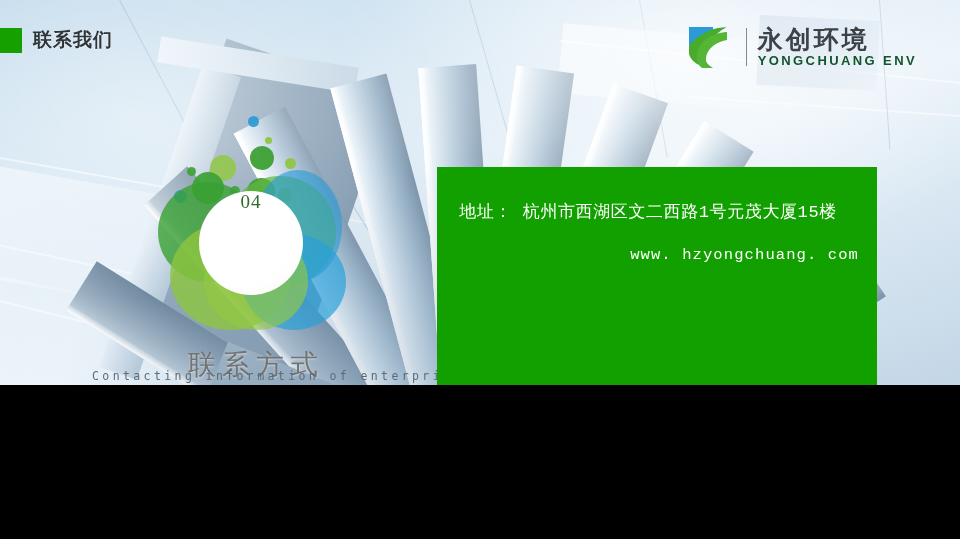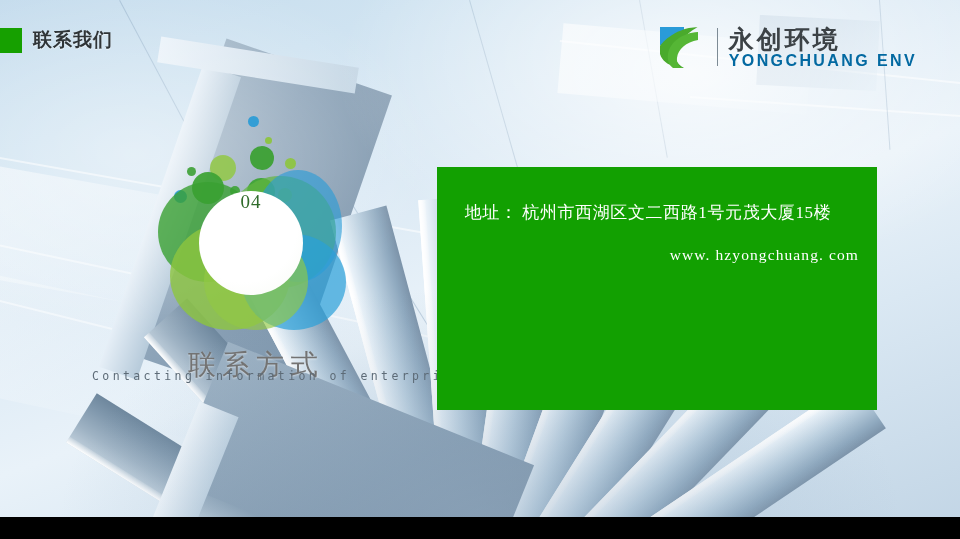--- a/index.html
+++ b/index.html
@@ -1,20 +1,20 @@
 <!DOCTYPE html>
 <html><head>
 <meta charset="utf-8">
 <style>
   html,body{margin:0;padding:0;background:#000;}
   body{font-family:"Liberation Sans",sans-serif;}
 
   #slide{
     position:relative;
-    width:960px;height:517px;
+    width:960px;height:385px;
     overflow:hidden;
     background:#cfe0ef;
   }
 
   
   .bg-base{
     position:absolute;inset:0;
     background:
       linear-gradient(160deg,#c5dced 0%,#cfe3f1 18%,#dceaf5 38%,#e9f2f9 55%,#dae8f3 72%,#c3d6e6 100%);
   }
@@ -72,21 +72,21 @@
   .logo-mark{width:56px;height:46px;margin-right:5px;}
   .logo-div{
     width:1px;height:38px;background:#7d8b95;margin:0 11px 0 2px;
   }
   .logo-text{display:flex;flex-direction:column;justify-content:center;}
   .logo-cn{
     font-size:25px;font-weight:bold;color:#3c4246;
     letter-spacing:3px;line-height:27px;white-space:nowrap;
   }
   .logo-en{
-    font-size:16px;font-weight:bold;color:#0369a1;
+    font-size:13px;font-weight:bold;color:#14532d;
     letter-spacing:2.4px;line-height:14px;white-space:nowrap;
     margin-top:1px;
   }
 
   
   .badge{position:absolute;left:150px;top:110px;width:210px;height:220px;}
   .bub{position:absolute;border-radius:50%;}
   .badge-core{
     position:absolute;left:49px;top:81px;width:104px;height:104px;
     border-radius:50%;
@@ -116,21 +116,21 @@
 
   
   .panel{
     position:absolute;left:437px;top:167px;
     width:440px;height:243px;
     background:#12a001;
     box-sizing:border-box;
     padding:36px 18px 0 0;
   }
   .panel-line{
-    font-family:Liberation Serif, serif;
+    font-family:Liberation Mono, monospace;
     color:#ffffff;
     font-size:17px;
     line-height:20px;
     text-align:right;
     white-space:nowrap;
     margin-bottom:21px;
     letter-spacing:.6px;
   }
   .panel-line.first{ text-align:center; margin-bottom:22px; }
   .panel-line.web{

